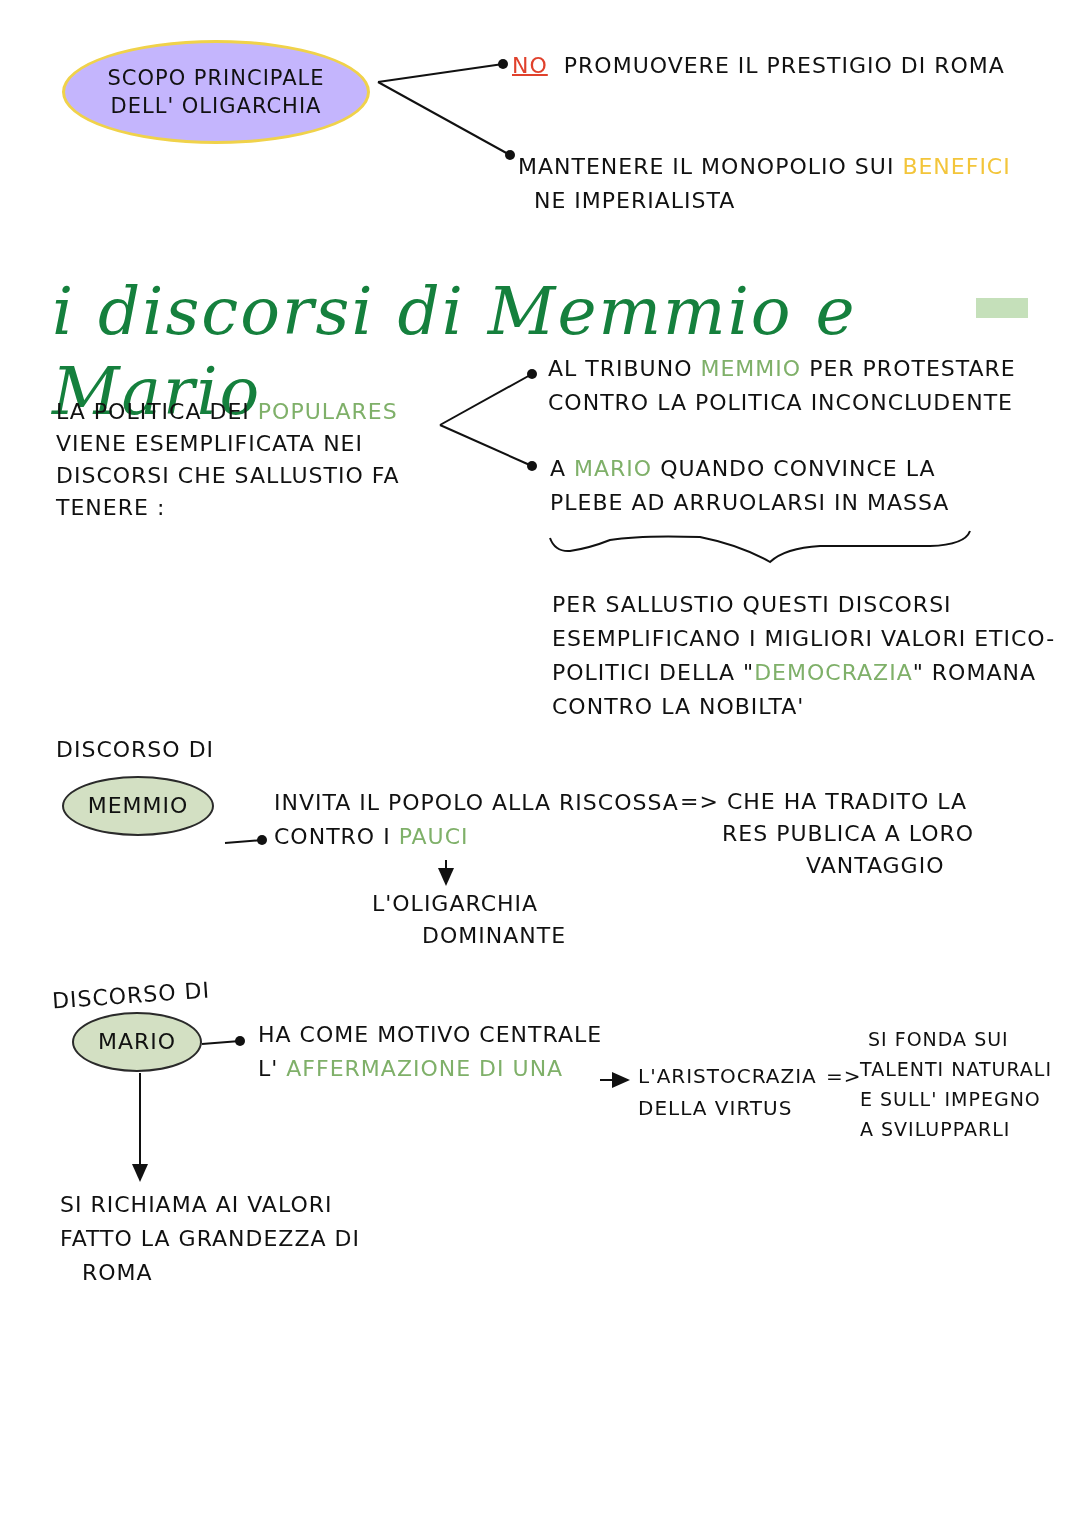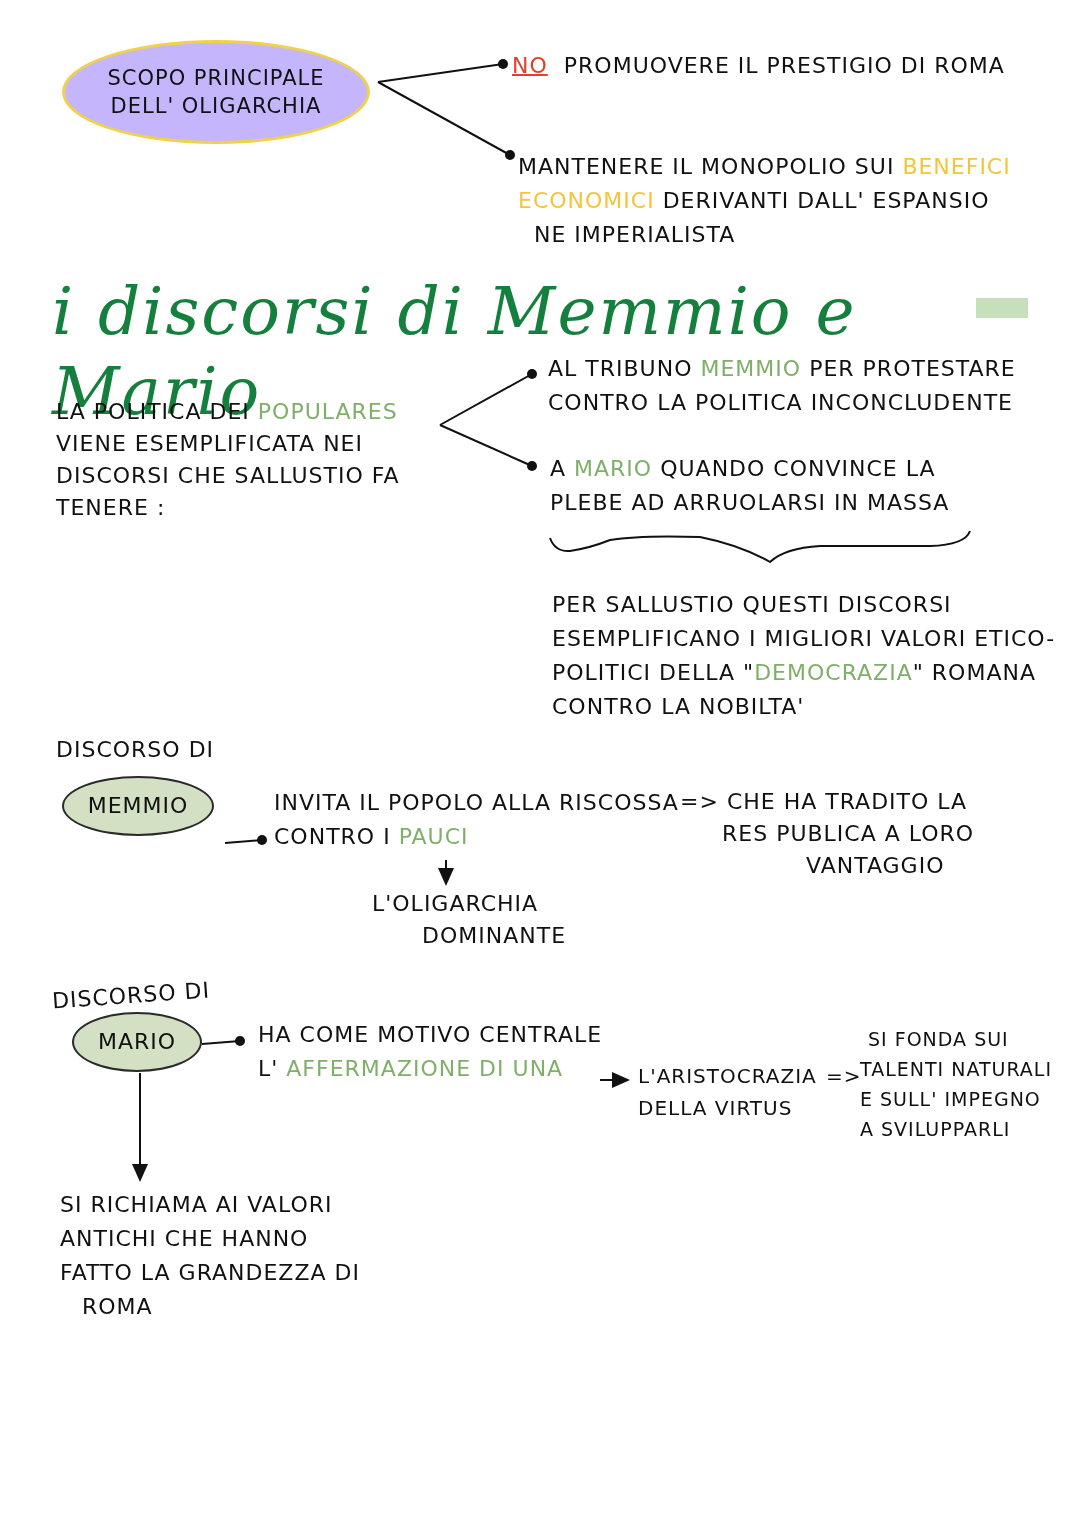--- a/index.html
+++ b/index.html
@@ -61,21 +61,20 @@
   </div>
 </div>
 
 <div class="abs hand" style="left:512px; top:50px;">
   <span class="red">NO</span>
   &nbsp;<span>PROMUOVERE IL PRESTIGIO DI ROMA</span>
 </div>
 
 <div class="abs hand" style="left:518px; top:150px; line-height:34px;">
   <div><span>MANTENERE IL MONOPOLIO SUI </span><span class="yellow">BENEFICI</span></div>
-  <div><span class="yellow">ECONOMICI</span><span> DERIVANTI DALL' ESPANSIO</span></div>
   <div style="padding-left:16px;">NE IMPERIALISTA</div>
 </div>
 
 <div class="abs title" style="left:52px; top:272px;">i discorsi di Memmio e Mario</div>
 <div class="abs green-bar" style="left:976px; top:298px; width:52px; height:20px;"></div>
 
 <div class="abs hand" style="left:56px; top:388px; line-height:32px;margin-top:8px;">
   <div><span>LA POLITICA DEI </span><span class="green">POPULARES</span></div>
   <div>VIENE ESEMPLIFICATA NEI</div>
   <div>DISCORSI CHE SALLUSTIO FA</div>
@@ -139,16 +138,15 @@
 
 <div class="abs hand" style="left:860px; top:1024px; line-height:30px; font-size:19px;">
   <div style="padding-left:8px;">SI FONDA SUI</div>
   <div>TALENTI NATURALI</div>
   <div>E SULL' IMPEGNO</div>
   <div>A SVILUPPARLI</div>
 </div>
 
 <div class="abs hand" style="left:60px; top:1188px; line-height:34px;">
   <div>SI RICHIAMA AI VALORI</div>
-  <div>ANTICHI CHE HANNO</div>
   <div>FATTO LA GRANDEZZA DI</div>
   <div style="padding-left:22px;">ROMA</div>
 </div>
 
 </body></html>

